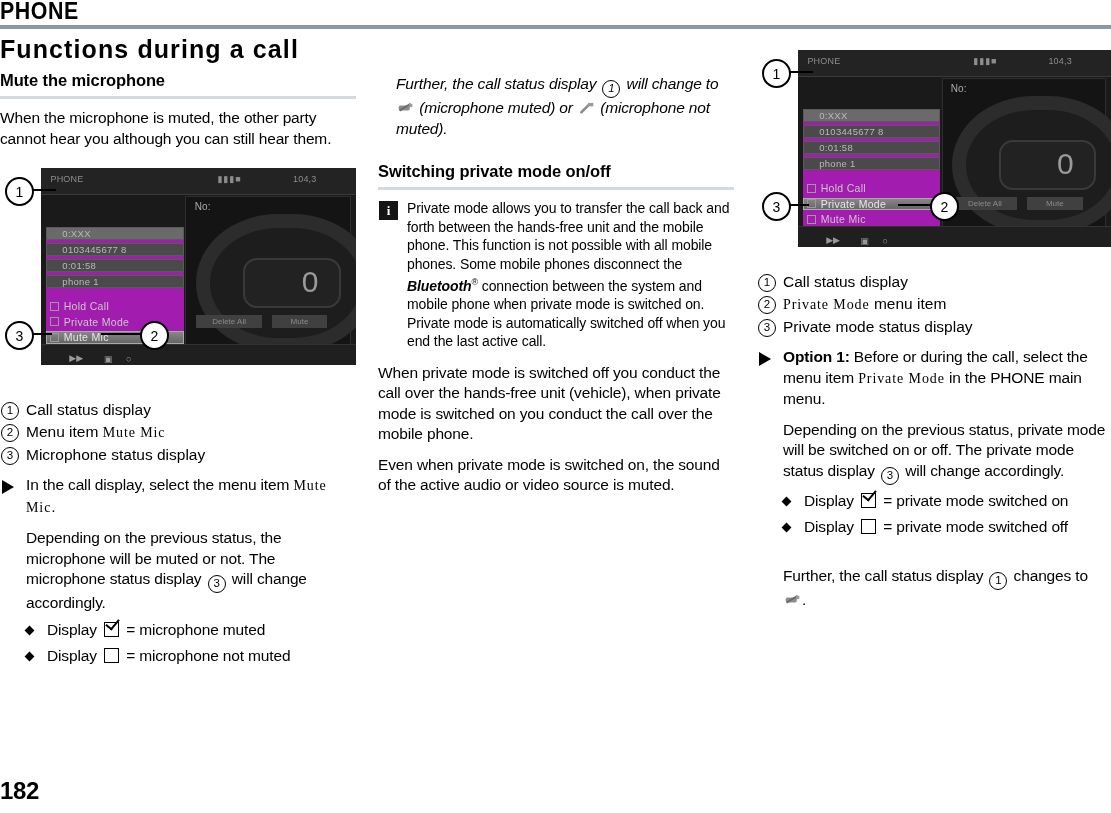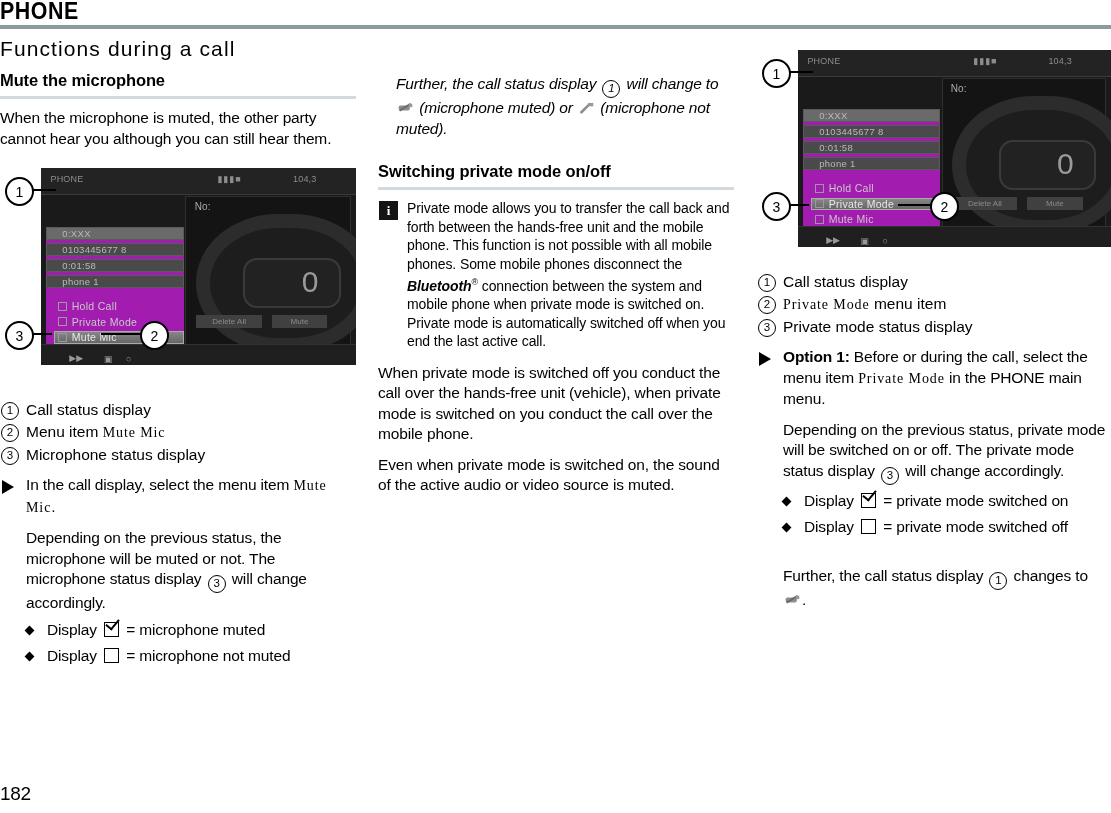--- a/index.html
+++ b/index.html
@@ -51,22 +51,22 @@
     position: absolute;
     top: 36px;
   }
   .col-left  { left: 0px;   width: 356px; }
   .col-mid   { left: 378px; width: 356px; }
   .col-right { left: 757px; width: 354px; }
 
   
   h1.chapter {
     margin: 0 0 6px 0;
-    font-size: 21px;
-    font-weight: normal;
+    font-size: 25px;
+    font-weight: bold;
     letter-spacing: 1.1px;
     line-height: 26px;
   }
   .h2 {
     margin: 8px 0 0 0;
     font-size: 16.5px;
     font-weight: bold;
     line-height: 21px;
     letter-spacing: -0.1px;
   }
@@ -133,21 +133,21 @@
     top: 50%;
     transform: translateY(-50%);
     color: #b9b9b9;
     font-size: 9.5px;
     letter-spacing: 0.3px;
     filter: blur(0.4px);
     white-space: nowrap;
   }
   .scr-menu-item {
     position: absolute;
-    left: 8px; right: 0;
+    left: 0; right: 0;
     height: 10.5%;
     color: #c8c8c8;
     font-size: 10.5px;
     letter-spacing: 0.3px;
     display: flex;
     align-items: center;
     filter: blur(0.35px);
   }
   .scr-menu-item .cb {
     display: inline-block;
@@ -380,22 +380,22 @@
     line-height: 18.5px;
     letter-spacing: -0.1px;
   }
   .bt { font-weight: bold; font-style: italic; }
   sup.reg { font-size: 9px; vertical-align: super; }
 
   
   .folio {
     position: absolute;
     left: 0; bottom: 8px;
-    font-size: 19px;
-    font-weight: normal;
+    font-size: 24px;
+    font-weight: bold;
     letter-spacing: -0.3px;
   }
 </style>
 </head>
 <body>
 
 <div class="page">
 
   <div class="run-head">
     <div class="run-head-title">PHONE</div>

